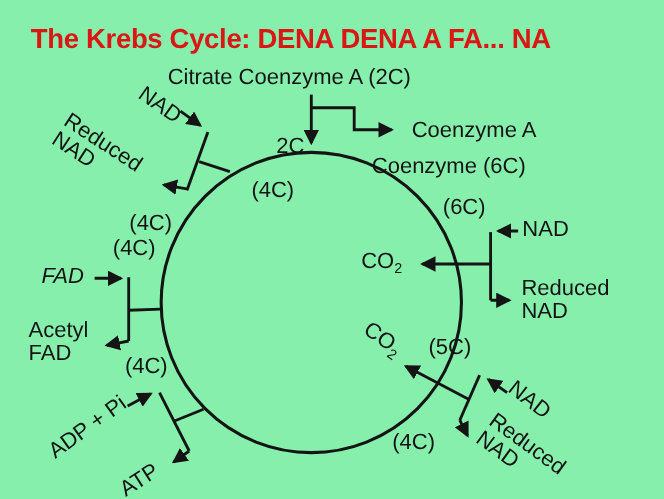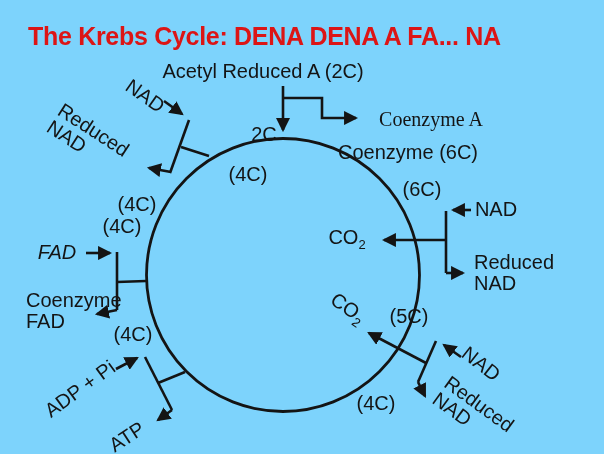--- a/index.html
+++ b/index.html
@@ -1,19 +1,19 @@
 <!DOCTYPE html>
 <html><head>
 <meta charset="utf-8">
 <style>
   html,body{margin:0;padding:0;background:#ffffff;}
   #slide{
     position:relative;
     width:604px;height:454px;
-    background:#7dd3fc;
+    background:#86efac;
     overflow:hidden;
     font-family:"Liberation Sans", sans-serif;
     color:#141414;
   }
   #title{
     position:absolute;left:28px;top:22px;
     font-size:25px;font-weight:bold;color:#DC1515;
     letter-spacing:-0.3px;white-space:nowrap;
   }
   .lbl{
@@ -66,41 +66,41 @@
     <path class="stroke" d="M426,363 L369,333" marker-end="url(#ah)"></path>
 
     <path class="stroke" d="M471,210 L453,210" marker-end="url(#ah)"></path>
     <path class="stroke" d="M446,211 L446,273"></path>
     <path class="stroke" d="M446,240 L384,240" marker-end="url(#ah)"></path>
     <path class="stroke" d="M446,273 L463,273" marker-end="url(#ah)"></path>
   </svg>
 
   <div id="title">The Krebs Cycle: DENA DENA A FA... NA</div>
 
-  <div class="lbl ctr" style="left:263px;top:71px;">Acetyl Reduced A (2C)</div>
+  <div class="lbl ctr" style="left:263px;top:71px;">Citrate Coenzyme A (2C)</div>
   <div class="lbl ctr" style="left:264px;top:121px;margin-top:13px;">2C</div>
-  <div class="lbl ctr" style="left:431px;top:119px;font-family:Liberation Serif, serif;">Coenzyme A</div>
+  <div class="lbl ctr" style="left:431px;top:119px;">Coenzyme A</div>
 
   <div class="lbl ctr" style="left:248px;top:174px;">(4C)</div>
   <div class="lbl ctr" style="left:408px;top:152px;">Coenzyme (6C)</div>
   <div class="lbl ctr" style="left:422px;top:189px;">(6C)</div>
   <div class="lbl ctr" style="left:409px;top:316px;">(5C)</div>
   <div class="lbl ctr" style="left:376px;top:403px;">(4C)</div>
   <div class="lbl ctr" style="left:133px;top:334px;">(4C)</div>
   <div class="lbl ctr" style="left:122px;top:226px;">(4C)</div>
   <div class="lbl ctr" style="left:137px;top:204px;">(4C)</div>
 
   <div class="lbl ctr" style="left:347px;top:241px;"><span>CO</span><span class="sub">2</span></div>
   <div class="lbl" style="left:346px;top:311px;transform:translate(-50%,-50%) rotate(35deg);"><span>CO</span><span class="sub">2</span></div>
 
   <div class="lbl" style="left:145px;top:96px;transform:translate(-50%,-50%) rotate(35deg);">NAD</div>
   <div class="lbl wrap" style="left:94px;top:142px;width:94px;line-height:20px;transform:translate(-50%,-50%) rotate(33deg);">Reduced NAD</div>
 
   <div class="lbl ctr" style="left:57px;top:252px;font-style:italic;">FAD</div>
-  <div class="lbl wrap" style="left:26px;top:290px;width:92px;">Coenzyme FAD</div>
+  <div class="lbl wrap" style="left:26px;top:290px;width:92px;">Acetyl FAD</div>
 
   <div class="lbl" style="left:80px;top:389px;transform:translate(-50%,-50%) rotate(-36deg);">ADP + Pi</div>
   <div class="lbl" style="left:127px;top:437px;transform:translate(-50%,-50%) rotate(-33deg);">ATP</div>
 
   <div class="lbl" style="left:481px;top:364px;transform:translate(-50%,-50%) rotate(38deg);">NAD</div>
   <div class="lbl wrap" style="left:479px;top:416px;width:94px;line-height:20px;transform:translate(-50%,-50%) rotate(36deg);">Reduced NAD</div>
 
   <div class="lbl ctr" style="left:496px;top:209px;">NAD</div>
   <div class="lbl wrap" style="left:474px;top:252px;width:90px;">Reduced NAD</div>
 

